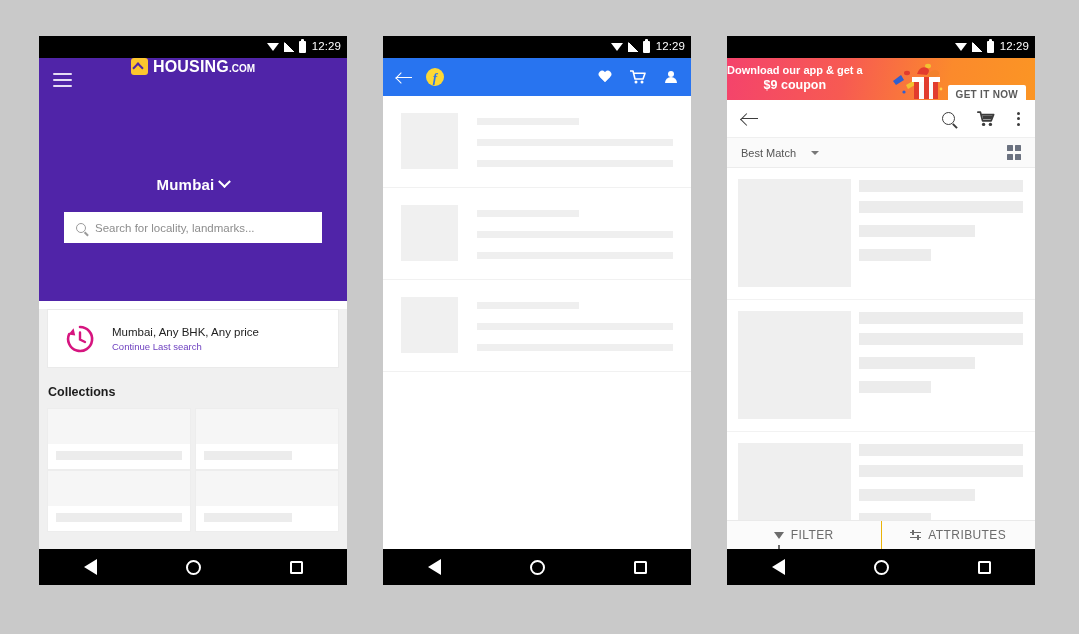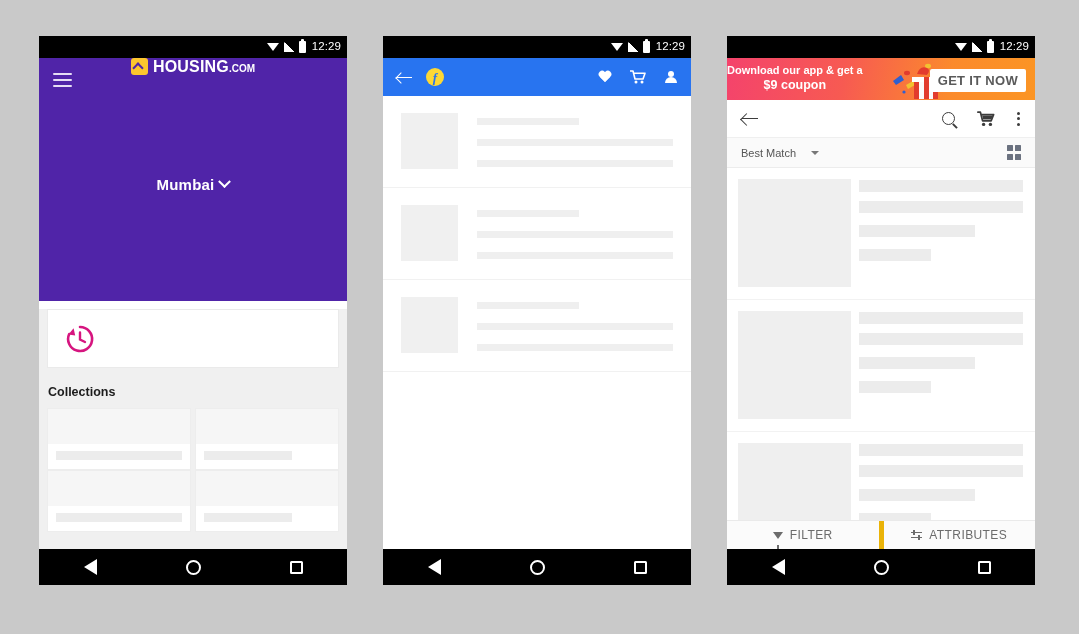--- a/index.html
+++ b/index.html
@@ -245,23 +245,23 @@
   }
   .s-banner-txt {
     color: #ffffff; line-height: 1.25;
   }
   .s-banner-txt .b1 { font-size: 11px; font-weight: bold; }
   .s-banner-txt .b2 { font-size: 12.5px; font-weight: bold; text-align:center; }
   .s-gift {
     position: absolute; left: 160px; top: 3px; width: 56px; height: 39px;
   }
   .s-cta {
-    position: absolute; right: 9px; top: 11px;
+    position: absolute; right: 9px; top: 27px;
     background: #ffffff; color: #5a5a5a;
-    font-size: 13px; font-weight: bold; letter-spacing: .3px;
+    font-size: 10px; font-weight: bold; letter-spacing: .3px;
     padding: 4px 8px; border-radius: 2px;
   }
 
   .s-toolbar {
     height: 38px; background: #ffffff;
     display: flex; align-items: center; padding: 0 15px;
     border-bottom: 1px solid #efefef;
   }
   .s-back { width: 16px; height: 12px; position: relative; flex: none; }
   .s-back::before { content:""; position:absolute; left:0; top:5px; width:16px; height:1.8px; background:#3c3c3c; }
@@ -299,21 +299,21 @@
 
   .s-bottombar {
     position: absolute; left: 0; right: 0; bottom: 36px; height: 29px;
     background: #fbfbfb; border-top: 1px solid #eaeaea;
     display: flex;
   }
   .s-bb-item {
     flex: 1; display:flex; align-items:center; justify-content:center; gap: 7px;
     font-size: 12px; color: #6c6c6c; letter-spacing: .4px;
   }
-  .s-bb-item + .s-bb-item { border-left: 5px solid #eab308; }
+  .s-bb-item + .s-bb-item { border-left: 1px solid #eab308; }
   .s-funnel {
     width: 0; height: 0; border-left: 5.5px solid transparent; border-right: 5.5px solid transparent;
     border-top: 7px solid #6c6c6c; position: relative;
   }
   .s-funnel::after { content:""; position:absolute; left:-1px; top:6px; width:2px; height:4px; background:#6c6c6c; }
   .s-attr { width: 11px; height: 11px; position: relative; }
   .s-attr i {
     position:absolute; background:#6c6c6c; display:block;
   }
   .s-attr i:nth-child(1){ left:0; top:2px; width:11px; height:1.6px; }
@@ -346,29 +346,37 @@
           <span class="h-logo-mark"></span>
           <span class="h-logo-text"><span>HOUSING</span><span class="dom">.COM</span></span>
         </div>
       </div>
 
       <div class="h-city">
         <span>Mumbai</span>
         <span class="h-caret"></span>
       </div>
 
+      <div class="h-search">
+        <span class="h-search-ic"></span>
+        <span class="h-search-ph">Search for locality, landmarks...</span>
+      </div>
     </div>
 
     <div class="h-body">
       <div class="h-recent">
         <svg class="h-clock" viewBox="0 0 32 32">
           <path d="M16 4 A12 12 0 1 1 5.2 11" fill="none" stroke="#d6157f" stroke-width="2.6" stroke-linecap="round"></path>
           <path d="M9.6 5.2 L4.4 11.4 L11.2 12.6 Z" fill="#d6157f"></path>
           <path d="M16 9.5 L16 16.5 L21 19" fill="none" stroke="#d6157f" stroke-width="2.4" stroke-linecap="round"></path>
         </svg>
+        <div class="h-recent-txt">
+          <div class="l1">Mumbai, Any BHK, Any price</div>
+          <div class="l2">Continue Last search</div>
+        </div>
       </div>
 
       <div class="h-sec-title">Collections</div>
       <div class="h-card-row">
         <div class="h-card wide">
             <span class="strip"></span>
             <span class="bar"></span>
           </div>
         <div class="h-card narrow">
             <span class="strip"></span>

